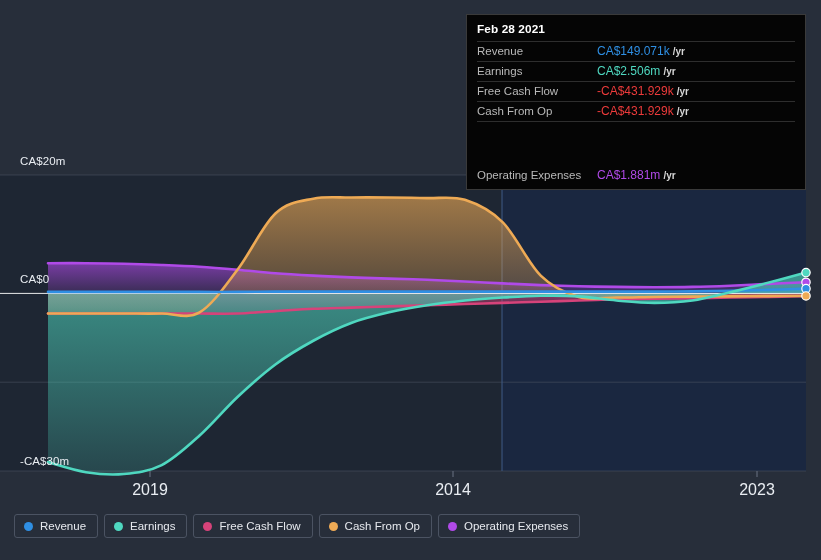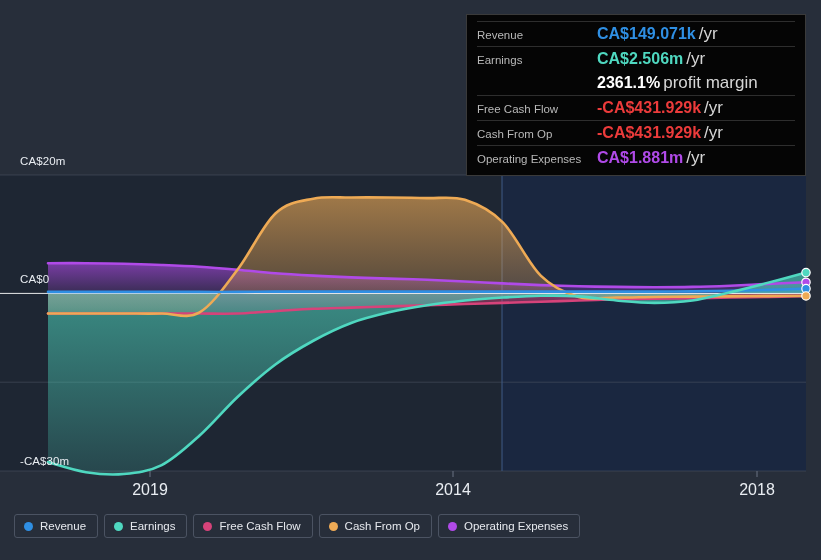--- a/index.html
+++ b/index.html
@@ -79,28 +79,28 @@
     min-height: 15px;
   }
   #tooltip .tt-row.no-rule { border-top: none; }
   #tooltip .tt-key {
     width: 120px;
     flex: 0 0 120px;
     color: #b9b9b9;
     font-size: 11.5px;
   }
   #tooltip .tt-val {
-    font-weight: bold;
-    font-size: 16px;
+    font-weight: normal;
+    font-size: 12px;
     white-space: nowrap;
   }
   #tooltip .tt-unit {
     color: #d6d6d6;
-    font-weight: normal;
-    font-size: 17px;
+    font-weight: bold;
+    font-size: 10px;
     margin-left: 3px;
   }
 
   
   #legend {
     position: absolute;
     left: 14px;
     top: 514px;
     display: flex;
     gap: 6px;
@@ -178,53 +178,49 @@
       <circle cx="806" cy="288.664" r="4.2" fill="#2f8fe3" stroke="#ffffff" stroke-width="1.2"></circle>
       <circle cx="806" cy="295.9456" r="4.2" fill="#eeaa55" stroke="#ffffff" stroke-width="1.2"></circle>
     </svg>
 
   <div class="axis-label y-label-top">CA$20m</div>
   <div class="axis-label y-label-zero">CA$0</div>
   <div class="axis-label y-label-bot">-CA$30m</div>
 
   <div class="x-label" style="left:150px">2019</div>
   <div class="x-label" style="left:453px">2014</div>
-  <div class="x-label" style="left:757px">2018</div>
+  <div class="x-label" style="left:757px">2023</div>
 </div>
 
 <div id="tooltip">
+  <div class="tt-date">Feb 28 2021</div>
   <div id="tooltip-rows">
       <div class="tt-row">
         <div class="tt-key">Revenue</div>
         <div class="tt-val" style="color: rgb(47, 143, 227);">CA$149.071k</div>
         <span class="tt-unit">/yr</span>
       </div>
       <div class="tt-row">
         <div class="tt-key">Earnings</div>
         <div class="tt-val" style="color: rgb(79, 216, 192);">CA$2.506m</div>
         <span class="tt-unit">/yr</span>
       </div>
-      <div class="tt-row no-rule">
-        <div class="tt-key"></div>
-        <div class="tt-val" style="color: rgb(255, 255, 255);">2361.1%</div>
-        <span class="tt-unit">profit margin</span>
-      </div>
       <div class="tt-row">
         <div class="tt-key">Free Cash Flow</div>
         <div class="tt-val" style="color: rgb(236, 59, 59);">-CA$431.929k</div>
         <span class="tt-unit">/yr</span>
       </div>
       <div class="tt-row">
         <div class="tt-key">Cash From Op</div>
         <div class="tt-val" style="color: rgb(236, 59, 59);">-CA$431.929k</div>
         <span class="tt-unit">/yr</span>
       </div>
       <div class="tt-row">
         <div class="tt-key">Operating Expenses</div>
-        <div class="tt-val" style="color: rgb(176, 74, 232);">CA$1.881m</div>
+        <div class="tt-val" style="color: rgb(176, 74, 232); margin-top: 44px;">CA$1.881m</div>
         <span class="tt-unit">/yr</span>
       </div>
     </div>
 </div>
 
 <div id="legend">
     <div class="legend-item">
       <span class="legend-dot" style="background: rgb(47, 143, 227);"></span>
       <span class="legend-text">Revenue</span>
     </div>

